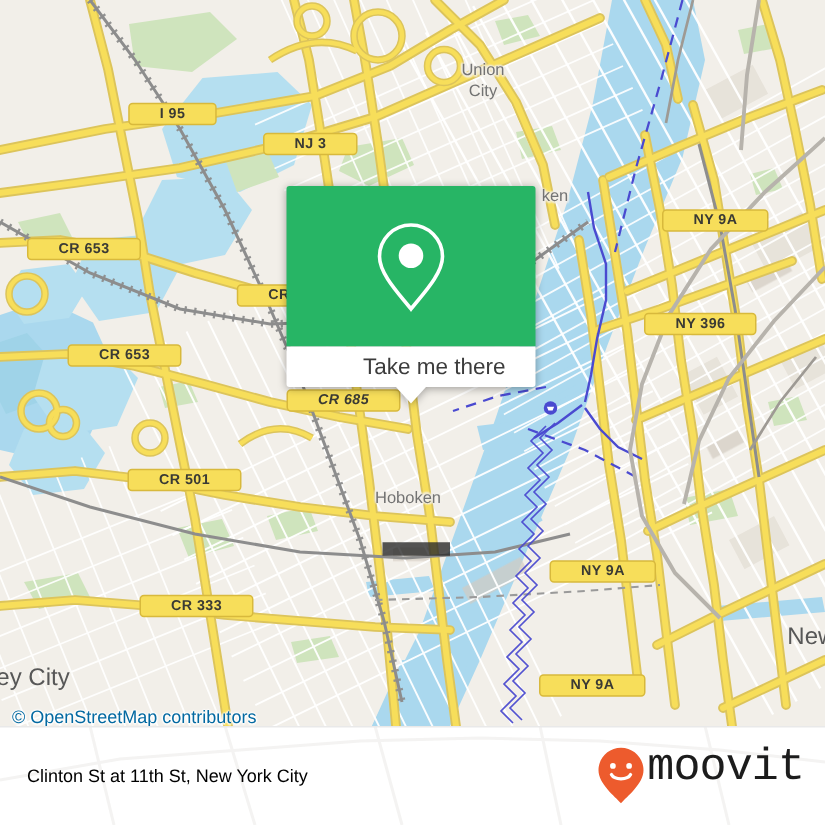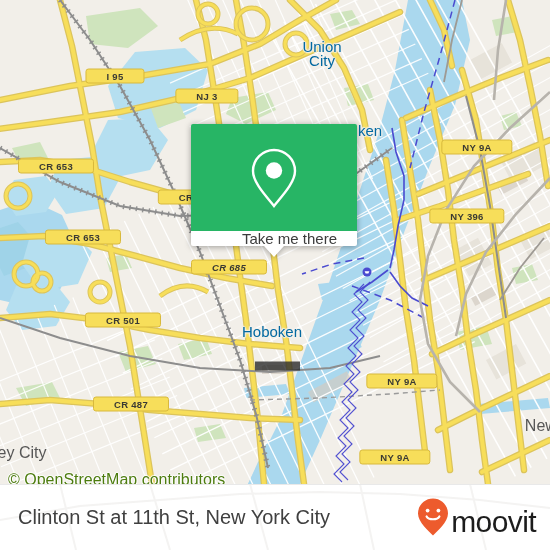--- a/index.html
+++ b/index.html
@@ -28,55 +28,55 @@
     line-height:13px;
     height:13px;
     padding:0 20px;
     white-space:nowrap;
     transform:translate(-50%,-50%);
     box-sizing:content-box;
   }
   
   .place{
     position:absolute;
-    color:#0369a1;
-    font-size:15px;
+    color:#737373;
+    font-size:11px;
     line-height:14px;
     text-align:center;
     white-space:pre;
     transform:translate(-50%,-50%);
     text-shadow:
       1px 0 1.2px #f2efe9,-1px 0 1.2px #f2efe9,
       0 1px 1.2px #f2efe9,0 -1px 1.2px #f2efe9,
       1px 1px 1.2px #f2efe9,-1px -1px 1.2px #f2efe9;
   }
   .place.big{font-size:16px;line-height:17px;color:#575757;}
 
   
   .attribution{
     position:absolute;left:8px;top:471px;
-    font-size:16px;color:#4d7c0f;
+    font-size:12px;color:#0369a1;
     white-space:nowrap;
     text-shadow:1px 0 1px #fff,-1px 0 1px #fff,0 1px 1px #fff,0 -1px 1px #fff;
     z-index:40;
   }
 
   
   .popup{
     position:absolute;left:191px;top:124px;width:166px;
     z-index:30;
     filter:drop-shadow(0 1px 3px rgba(0,0,0,.35));
   }
   .popup-head{
     height:107px;background:#27b565;
     display:flex;align-items:center;justify-content:center;
     border-radius:2px 2px 0 0;
   }
   .popup-foot{
-    height:15px;background:#fff;
+    height:27px;background:#fff;
     display:flex;align-items:center;justify-content:center;
     color:#3c3c3c;font-size:15px;
     border-radius:0 0 2px 2px;
     position:relative;
     padding-left:31px;
   }
   .popup-tail{
     position:absolute;left:50%;bottom:-11px;
     width:0;height:0;margin-left:-10px;
     border-left:10px solid transparent;
@@ -93,22 +93,22 @@
   }
   .footer-fade{
     position:absolute;left:0;top:-484px;width:550px;height:550px;
     opacity:.16;pointer-events:none;
   }
   .footer-row{
     position:relative;width:100%;height:100%;
     display:flex;align-items:center;justify-content:space-between;
     padding:0 14px 0 18px;box-sizing:border-box;
   }
-  .footer-title{font-size:20px;color:#404040;white-space:nowrap;}
-  .brand{display:flex;align-items:flex-end;gap:1px;}
+  .footer-title{font-size:12px;color:#000000;white-space:nowrap;}
+  .brand{display:flex;align-items:flex-start;gap:1px;font-family:Liberation Mono, monospace;}
   .brand-word{font-size:30px;color:#1c1c1c;letter-spacing:-.6px;line-height:30px;}
   .divider{position:absolute;left:0;top:0;width:550px;height:1px;background:#e9e9e9;}
 </style>
 </head>
 <body>
 
 <div id="app">
 
   <div class="map-stage">
 
@@ -431,21 +431,21 @@
     </svg>
 
     <div>
         <div class="shield" style="left: 115px; top: 76px;">I 95</div>
         <div class="shield" style="left: 207px; top: 96px; text-align: center;">NJ 3</div>
         <div class="shield" style="left: 56px; top: 166px;">CR 653</div>
         <div class="shield" style="left: 186px; top: 197px;">CR</div>
         <div class="shield" style="left: 83px; top: 237px;">CR 653</div>
         <div class="shield" style="left: 229px; top: 267px; font-style: italic;">CR 685</div>
         <div class="shield" style="left: 123px; top: 320px;">CR 501</div>
-        <div class="shield" style="left: 131px; top: 404px;">CR 487</div>
+        <div class="shield" style="left: 131px; top: 404px;">CR 333</div>
         <div class="shield" style="left: 477px; top: 147px;">NY 9A</div>
         <div class="shield" style="left: 467px; top: 216px;">NY 396</div>
         <div class="shield" style="left: 402px; top: 381px;">NY 9A</div>
         <div class="shield" style="left: 395px; top: 457px;">NY 9A</div>
       </div>
 
     <div>
         <div class="place" style="left: 322px; top: 54px;">Union
 City</div>
         <div class="place" style="left: 370px; top: 131px; text-align: center;">ken</div>

